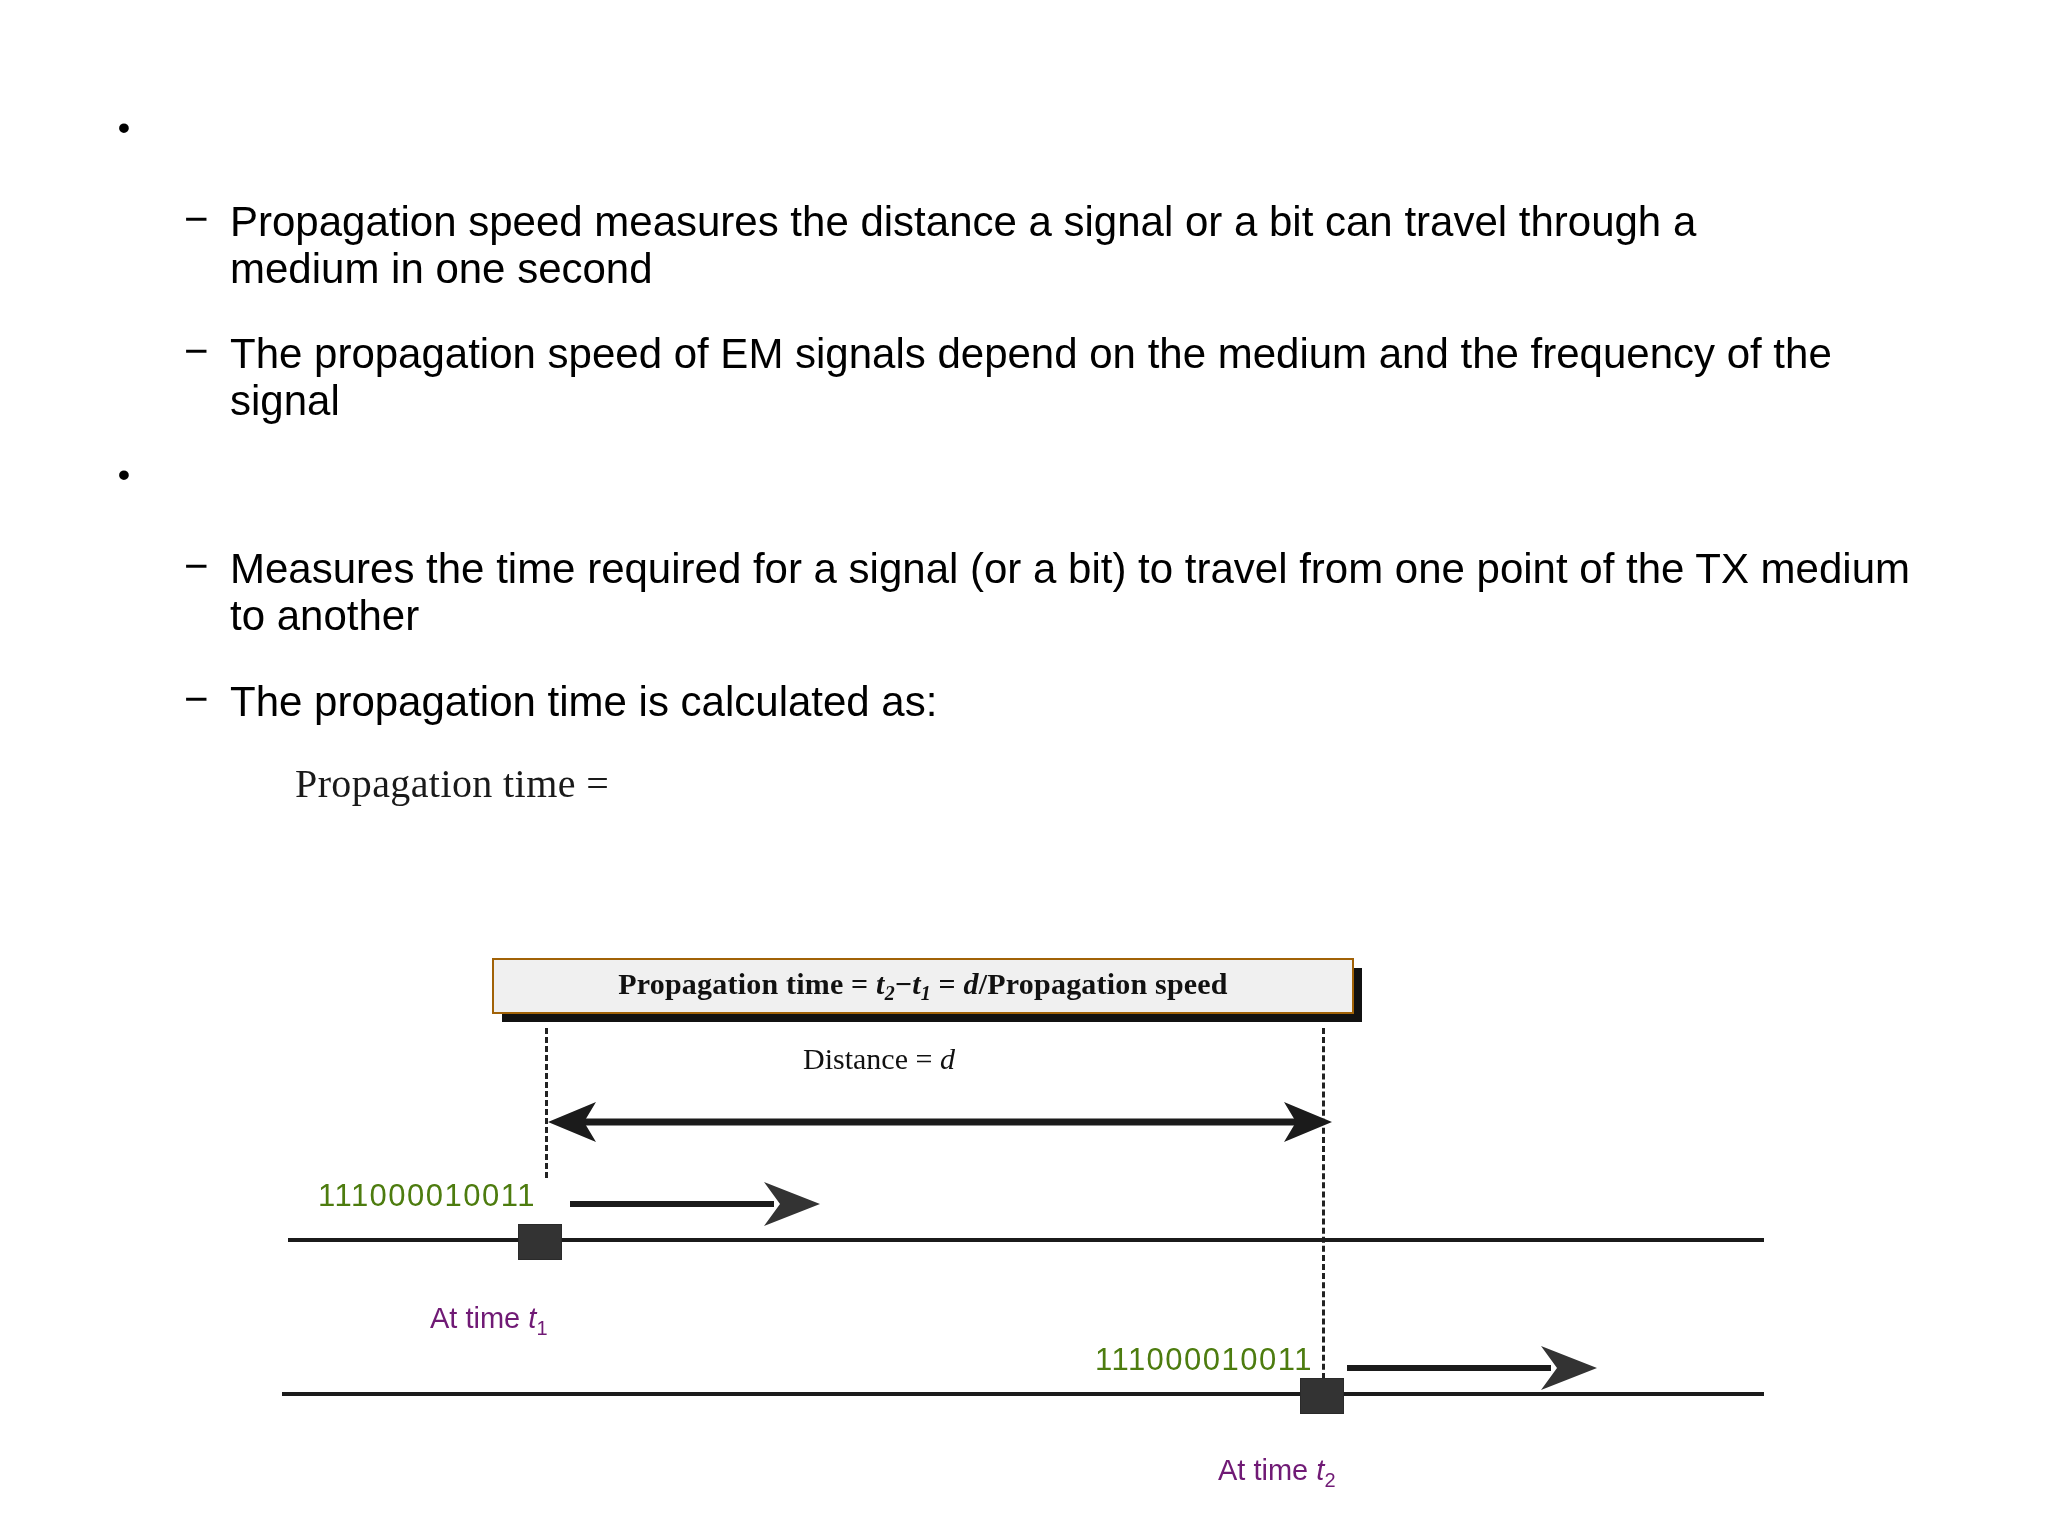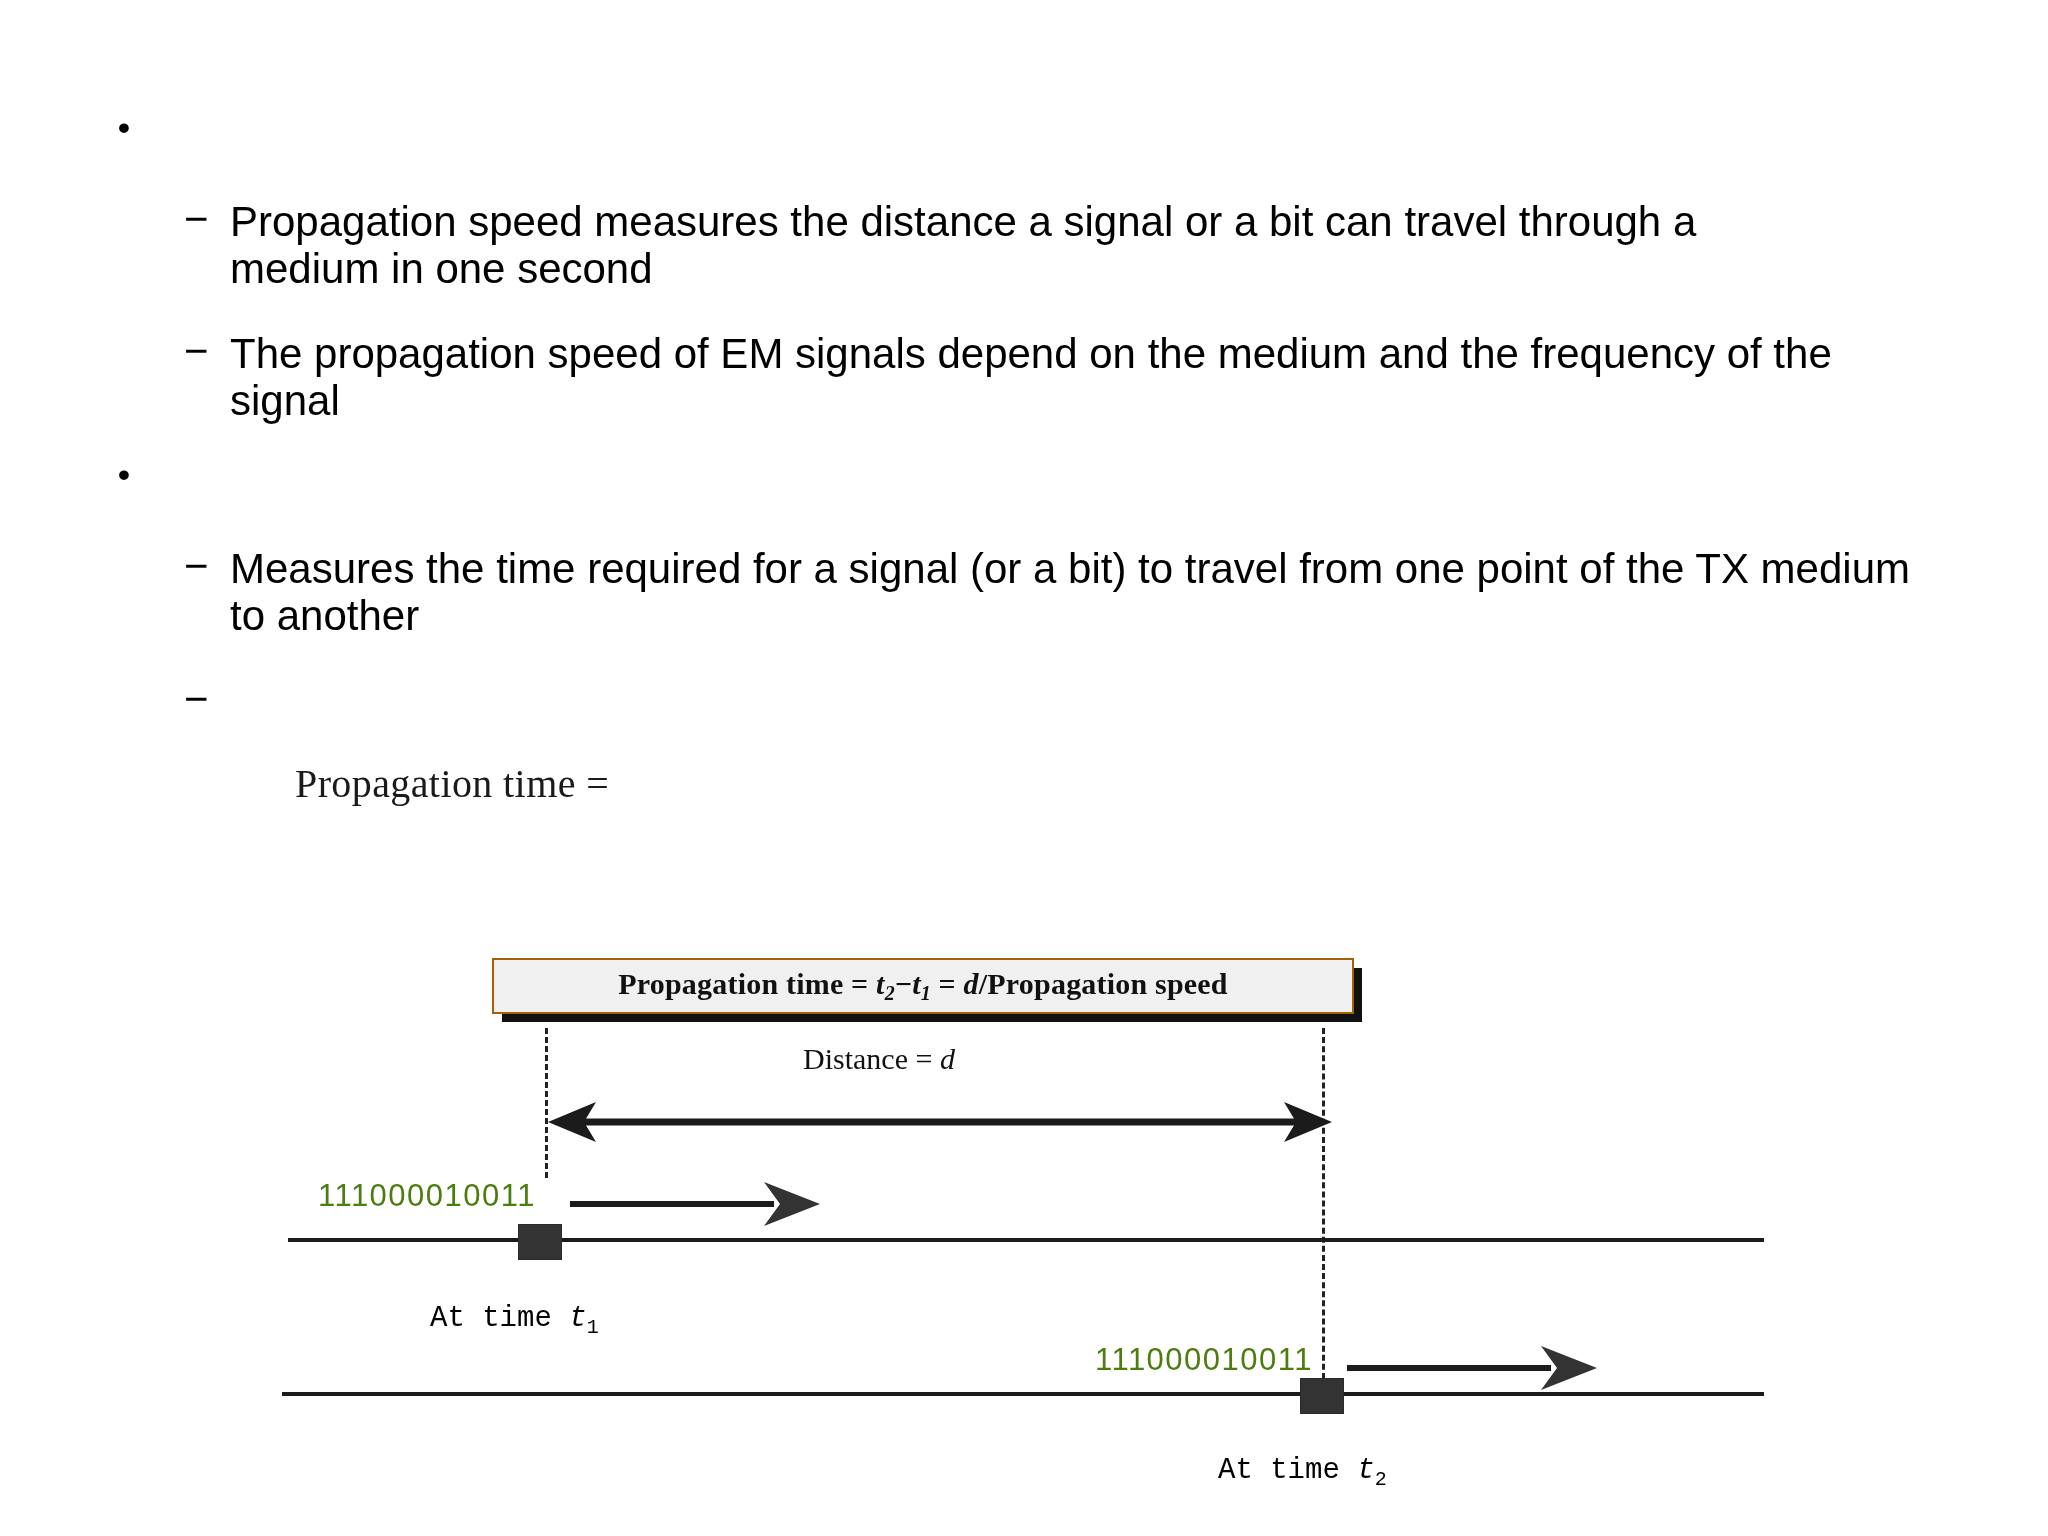--- a/index.html
+++ b/index.html
@@ -179,23 +179,23 @@
     font-family: Liberation Sans, sans-serif;
     font-size: 31px;
     letter-spacing: 1.5px;
     color: #4d7c0f;
     white-space: nowrap;
   }
 
   
   .time-label {
     position: absolute;
-    font-family: Liberation Mono, monospace;
+    font-family: Liberation Sans, sans-serif;
     font-size: 29px;
-    color: #000000;
+    color: #701a75;
     white-space: nowrap;
   }
   .time-label .it { font-style: italic; }
   .time-label sub {
     font-size: 20px;
     vertical-align: -0.35em;
   }
 
   svg { display: block; overflow: visible; }
 </style>
@@ -222,20 +222,21 @@
     <span class="marker">•</span>
   </div>
 
   <div class="bullet-l2" style="left:172px; top:545px; width:1780px;">
     <span class="marker">−</span>
     <span class="btext">Measures the time required for a signal (or a bit) to travel from one point of the TX medium to another</span>
   </div>
 
   <div class="bullet-l2" style="left:172px; top:678px; width:1500px;">
     <span class="marker">−</span>
+    <span class="btext">The propagation time is calculated as:</span>
   </div>
 
   <div id="equation">
     <span class="eq-lhs">Propagation time =</span>
   </div>
 
   <div id="figure">
 
     <div id="callout-box">
       <span id="callout-text"><span>Propagation time = </span><span class="it">t</span><sub>2</sub><span>−</span><span class="it">t</span><sub>1</sub><span> = </span><span class="it">d</span><span>/Propagation speed</span></span>

